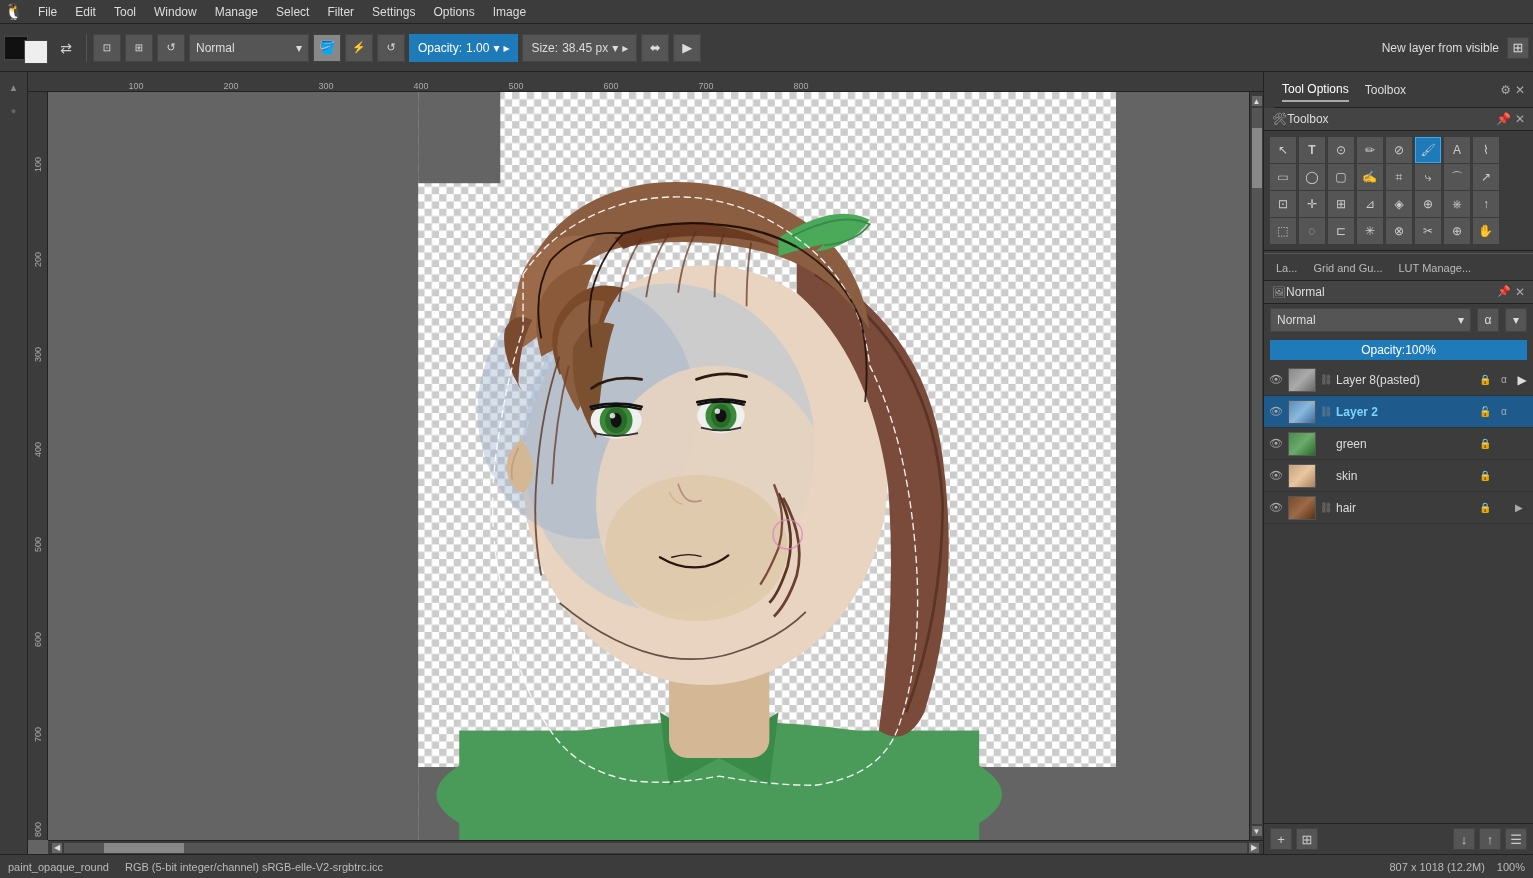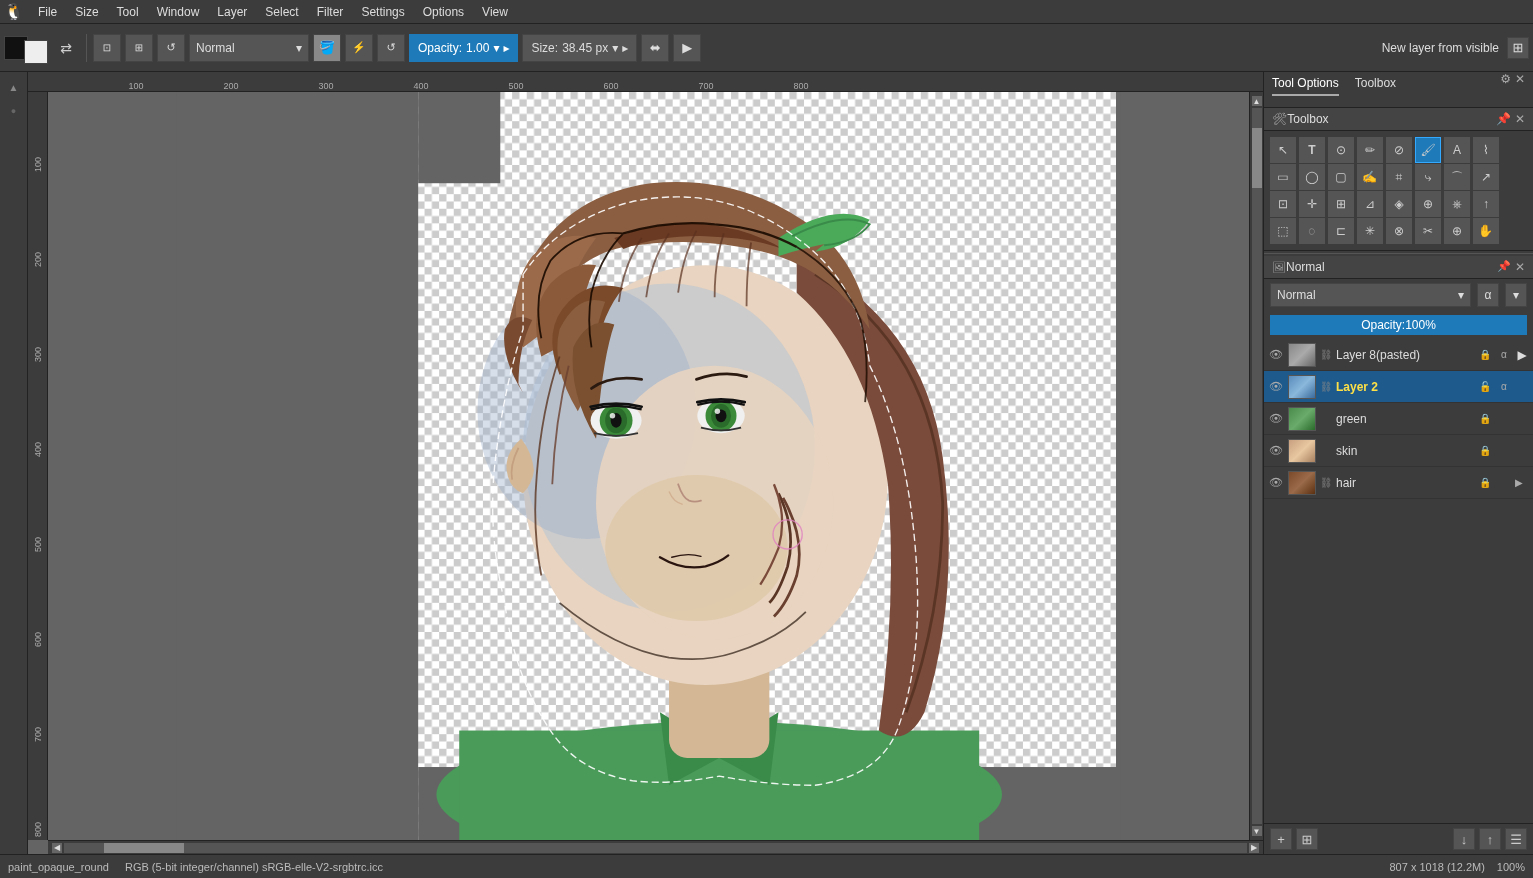--- a/index.html
+++ b/index.html
@@ -30,21 +30,21 @@
     #ruler-top { height: 20px; background: #3c3c3c; border-bottom: 1px solid #222; display: flex; align-items: flex-end; padding-left: 20px; position: relative; }
     #canvas-content { flex: 1; display: flex; overflow: hidden; }
     #ruler-left { width: 20px; background: #3c3c3c; border-right: 1px solid #222; flex-shrink: 0; }
     #canvas-wrapper { flex: 1; overflow: hidden; position: relative; background: #646464; }
     .ruler-mark { position: absolute; bottom: 0; font-size: 9px; color: #aaa; transform: translateX(-50%); }
 
     
     #right-panel { width: 270px; background: #3c3c3c; border-left: 1px solid #222; display: flex; flex-direction: column; flex-shrink: 0; }
 
     
-    #tool-options-header { display: flex; align-items: flex-start; height: 36px; padding: 0 8px; border-bottom: 1px solid #222; gap: 16px; }
+    #tool-options-header { display: flex; align-items: center; height: 36px; padding: 0 8px; border-bottom: 1px solid #222; gap: 16px; margin-left: 10px; }
     .panel-tab { color: #ddd; font-size: 12px; cursor: pointer; padding: 4px 0; }
     .panel-tab.active { color: #fff; border-bottom: 2px solid #aaa; }
 
     
     #toolbox-panel { background: #3c3c3c; border-bottom: 1px solid #222; }
     #toolbox-header { display: flex; align-items: center; justify-content: space-between; padding: 4px 8px; background: #444; border-bottom: 1px solid #222; }
     #toolbox-header span { font-size: 12px; color: #ddd; }
     #toolbox-grid { display: grid; grid-template-columns: repeat(8, 28px); gap: 1px; padding: 6px; }
     .tb-icon { width: 26px; height: 26px; background: #555; display: flex; align-items: center; justify-content: center; color: #ccc; font-size: 12px; cursor: pointer; border: 1px solid transparent; }
     .tb-icon.active { background: #1e7ab8; border-color: #3af; }
@@ -86,29 +86,29 @@
     
     .canvas-drawing { position: absolute; top: 0; left: 0; width: 100%; height: 100%; }
     #canvas-and-vscroll { display: flex; flex: 1; overflow: hidden; }
   </style>
 </head>
 <body>
 
 <div id="menubar">
   <span style="font-size:16px; margin-right:4px;">🐧</span>
   <span class="menu-item">File</span>
-  <span class="menu-item">Size</span>
+  <span class="menu-item">Edit</span>
   <span class="menu-item">Tool</span>
   <span class="menu-item">Window</span>
-  <span class="menu-item">Layer</span>
+  <span class="menu-item">Manage</span>
   <span class="menu-item">Select</span>
   <span class="menu-item">Filter</span>
   <span class="menu-item">Settings</span>
   <span class="menu-item">Options</span>
-  <span class="menu-item">View</span>
+  <span class="menu-item">Image</span>
 </div>
 
 <div id="toolbar">
 
   <div class="tool-btn" style="background:#111; width:24px; height:24px;"></div>
   <div class="tool-btn" style="background:#eee; width:24px; height:24px; margin-left:-8px; margin-top:8px;"></div>
   <div class="tool-btn" style="font-size:14px; background:none; border:none; color:#ccc;">⇄</div>
   <div class="tool-sep"></div>
   <div class="tool-btn" style="font-size:10px;">⊡</div>
   <div class="tool-btn" style="font-size:10px;">⊞</div>
@@ -368,20 +368,25 @@
         <div class="tb-icon">✳</div>
         <div class="tb-icon">⊗</div>
         <div class="tb-icon">✂</div>
         <div class="tb-icon">⊕</div>
         <div class="tb-icon">✋</div>
       </div>
     </div>
 
     <div style="height:1px; background:#555; margin:2px 0;"></div>
 
+    <div id="layers-tabs">
+      <span class="layers-tab">La...</span>
+      <span class="layers-tab">Grid and Gu...</span>
+      <span class="layers-tab">LUT Manage...</span>
+    </div>
 
     <div id="layers-panel">
       <div id="layers-header">
         <span style="color:#aaa; font-size:11px;">🖼</span>
         <span>Normal</span>
         <div style="display:flex; gap:4px; margin-left:auto;">
           <span style="color:#aaa; cursor:pointer; font-size:11px;">📌</span>
           <span style="color:#aaa; cursor:pointer; font-size:12px;">✕</span>
         </div>
       </div>
@@ -411,21 +416,21 @@
           <div class="layer-name">Layer 8(pasted)</div>
           <div class="layer-lock">🔒</div>
           <div class="layer-alpha" style="color:#aaa; font-size:10px;">α</div>
           <div style="width:14px; height:14px; display:flex; align-items:center; justify-content:center;">▶</div>
         </div>
 
         <div class="layer-row selected">
           <div class="layer-eye">👁</div>
           <div class="layer-thumb" style="background:linear-gradient(135deg, #5a8cbc 0%, #8ab8dc 50%, #3a6a9c 100%);"></div>
           <div class="layer-chain" style="font-size:10px; color:#888;">⛓</div>
-          <div class="layer-name" style="color:#fde047; font-weight:bold;">Layer 2</div>
+          <div class="layer-name" style="color:#7dd3fc; font-weight:bold;">Layer 2</div>
           <div class="layer-lock" style="color:#666;">🔓</div>
           <div class="layer-alpha" style="color:#aaa; font-size:10px;">α</div>
           <div style="width:14px; height:14px;"></div>
         </div>
 
         <div class="layer-row">
           <div class="layer-eye">👁</div>
           <div class="layer-thumb" style="background:linear-gradient(135deg, #4a8a4a 0%, #6aaa6a 50%, #2a6a2a 100%);"></div>
           <div class="layer-chain" style="font-size:10px; color:transparent;">⛓</div>
           <div class="layer-name">green</div>

